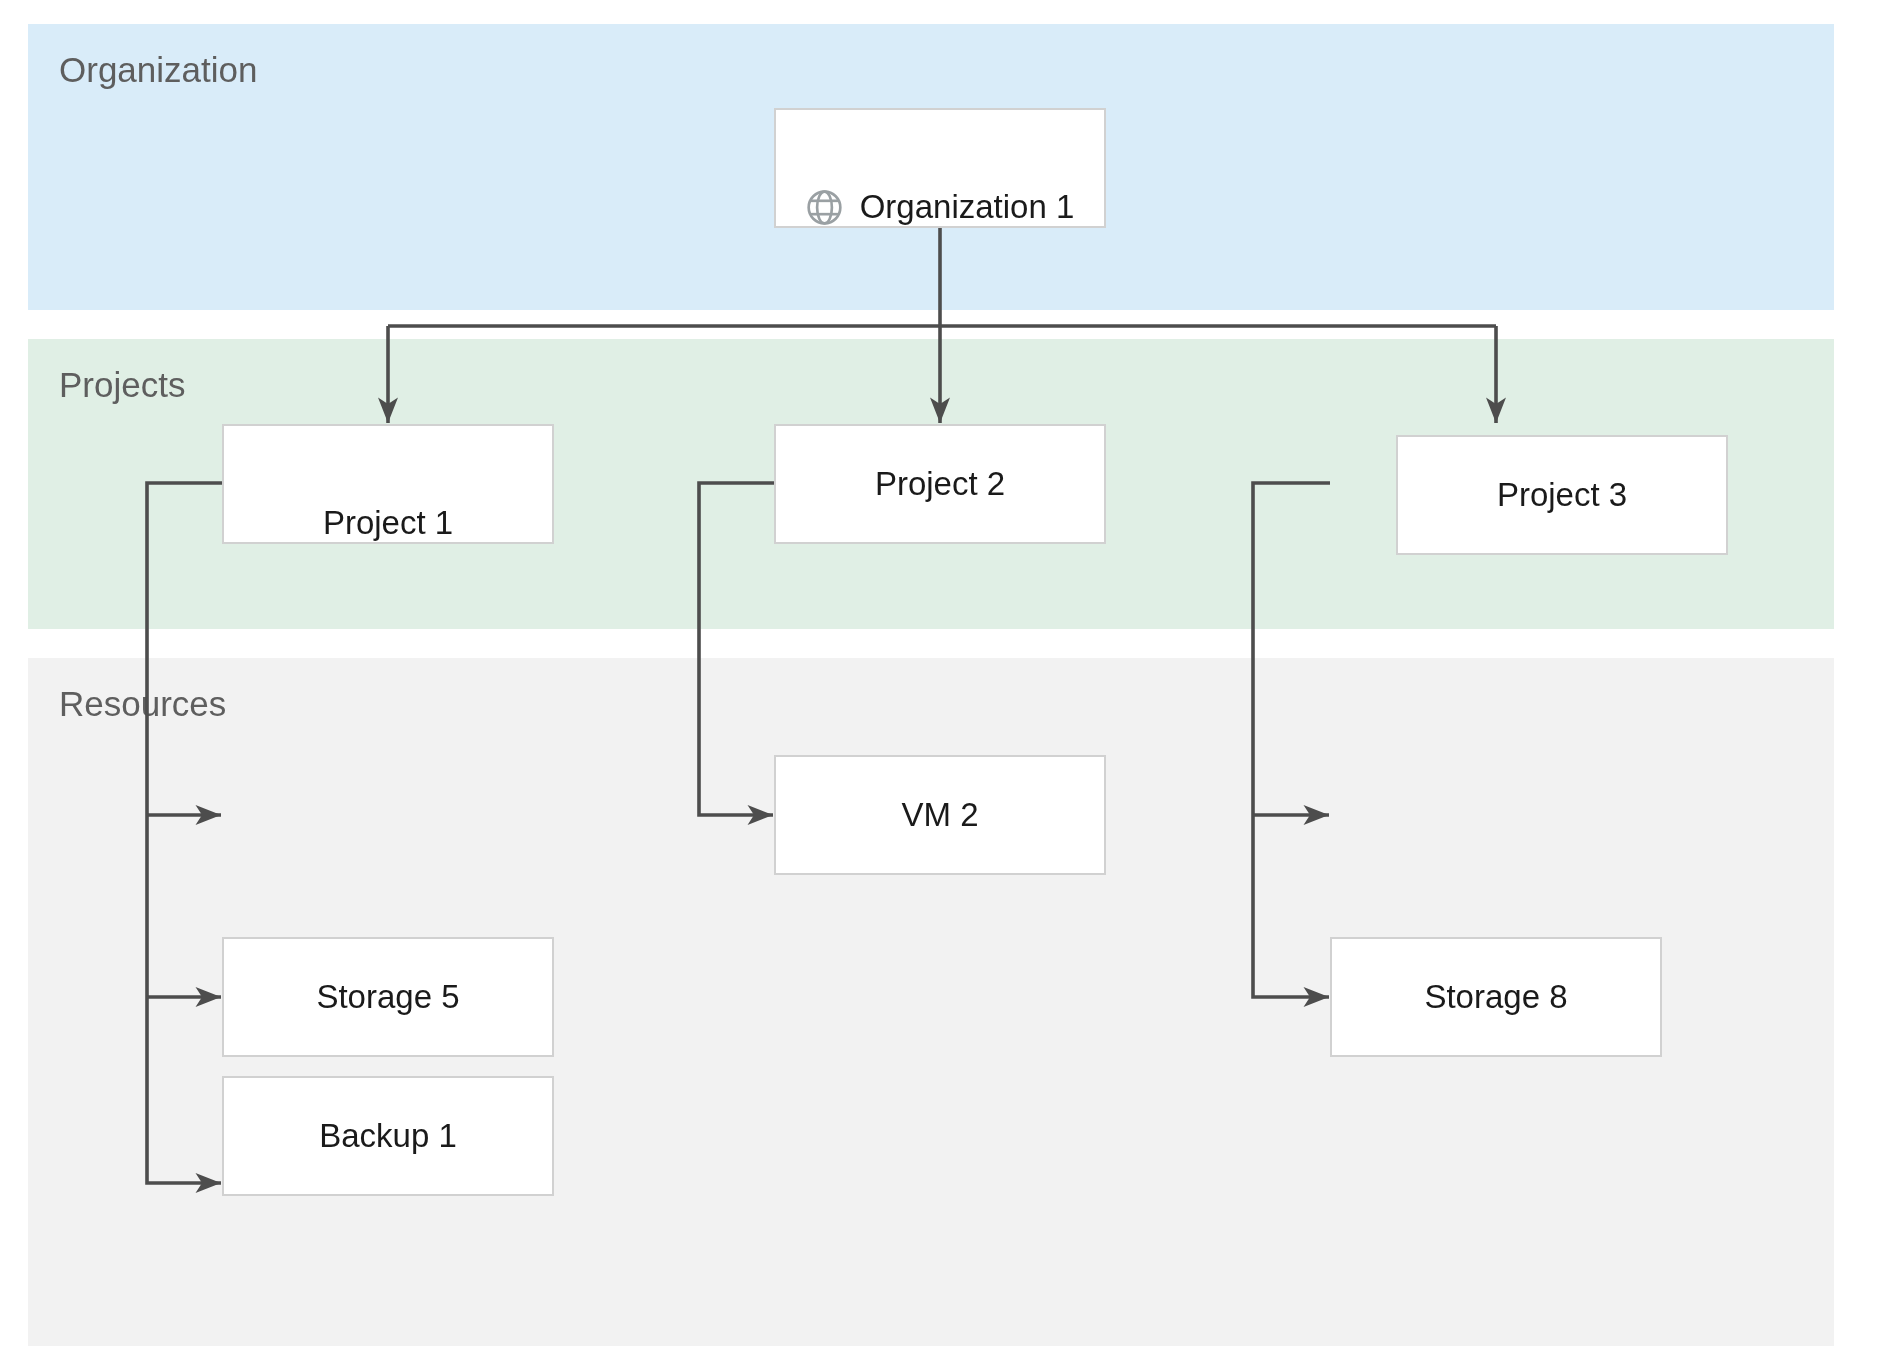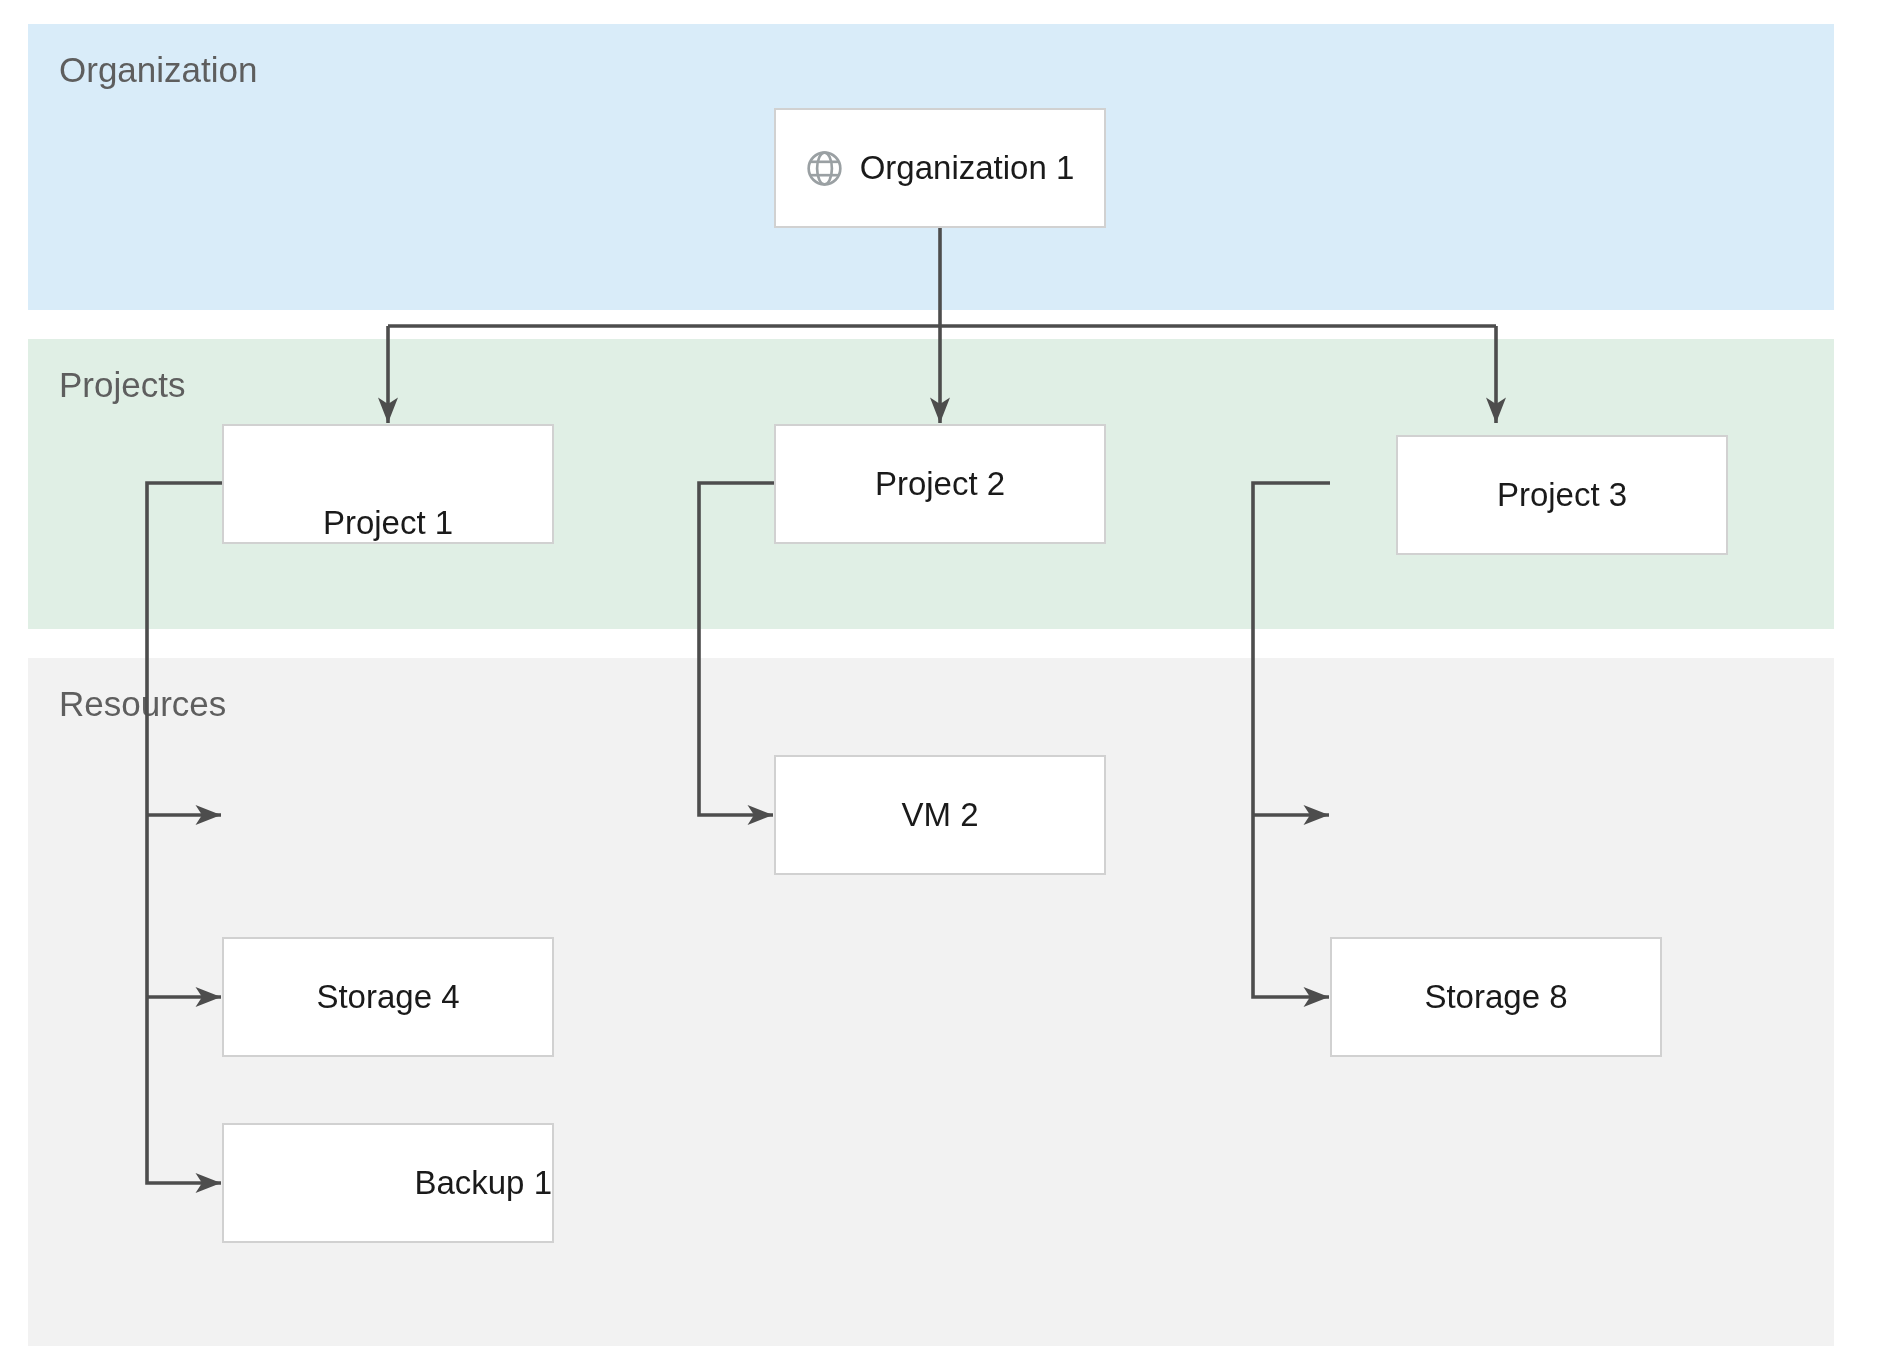--- a/index.html
+++ b/index.html
@@ -55,27 +55,27 @@
     box-sizing: border-box;
     display: flex;
     align-items: center;
     justify-content: center;
     gap: 17px;
     font-size: 33px;
     color: #1a1a1a;
     z-index: 2;
     white-space: nowrap;
   }
-  .node-org1     { left: 774px;  top: 108px; }
+  .node-org1     { left: 774px;  top: 108px; align-items: flex-end; }
   .node-p1       { left: 222px;  top: 424px; align-items: flex-end; }
   .node-p2       { left: 774px;  top: 424px; }
   .node-p3       { left: 1396px; top: 424px; margin-top: 11px; }
   .node-vm1      { left: 222px;  top: 755px; }
   .node-storage1 { left: 222px;  top: 937px; }
-  .node-backup1  { left: 222px;  top: 1123px; justify-content: flex-end; }
+  .node-backup1  { left: 222px;  top: 1076px; }
   .node-vm2      { left: 774px;  top: 755px; justify-content: center; }
   .node-vm3      { left: 1330px; top: 755px; }
   .node-storage3 { left: 1330px; top: 937px; }
   .icon-globe {
     width: 37px;
     height: 37px;
     flex: 0 0 auto;
     display: block;
   }
 </style>
@@ -126,21 +126,21 @@
     <span>Project 1</span>
   </div>
   <div class="node node-p2">
     <span>Project 2</span>
   </div>
   <div class="node node-p3">
     <span>Project 3</span>
   </div>
 
   <div class="node node-storage1">
-    <span>Storage 4</span>
+    <span>Storage 5</span>
   </div>
   <div class="node node-backup1">
     <span>Backup 1</span>
   </div>
 
   <div class="node node-vm2">
     <span>VM 2</span>
   </div>
 
   <div class="node node-storage3">

